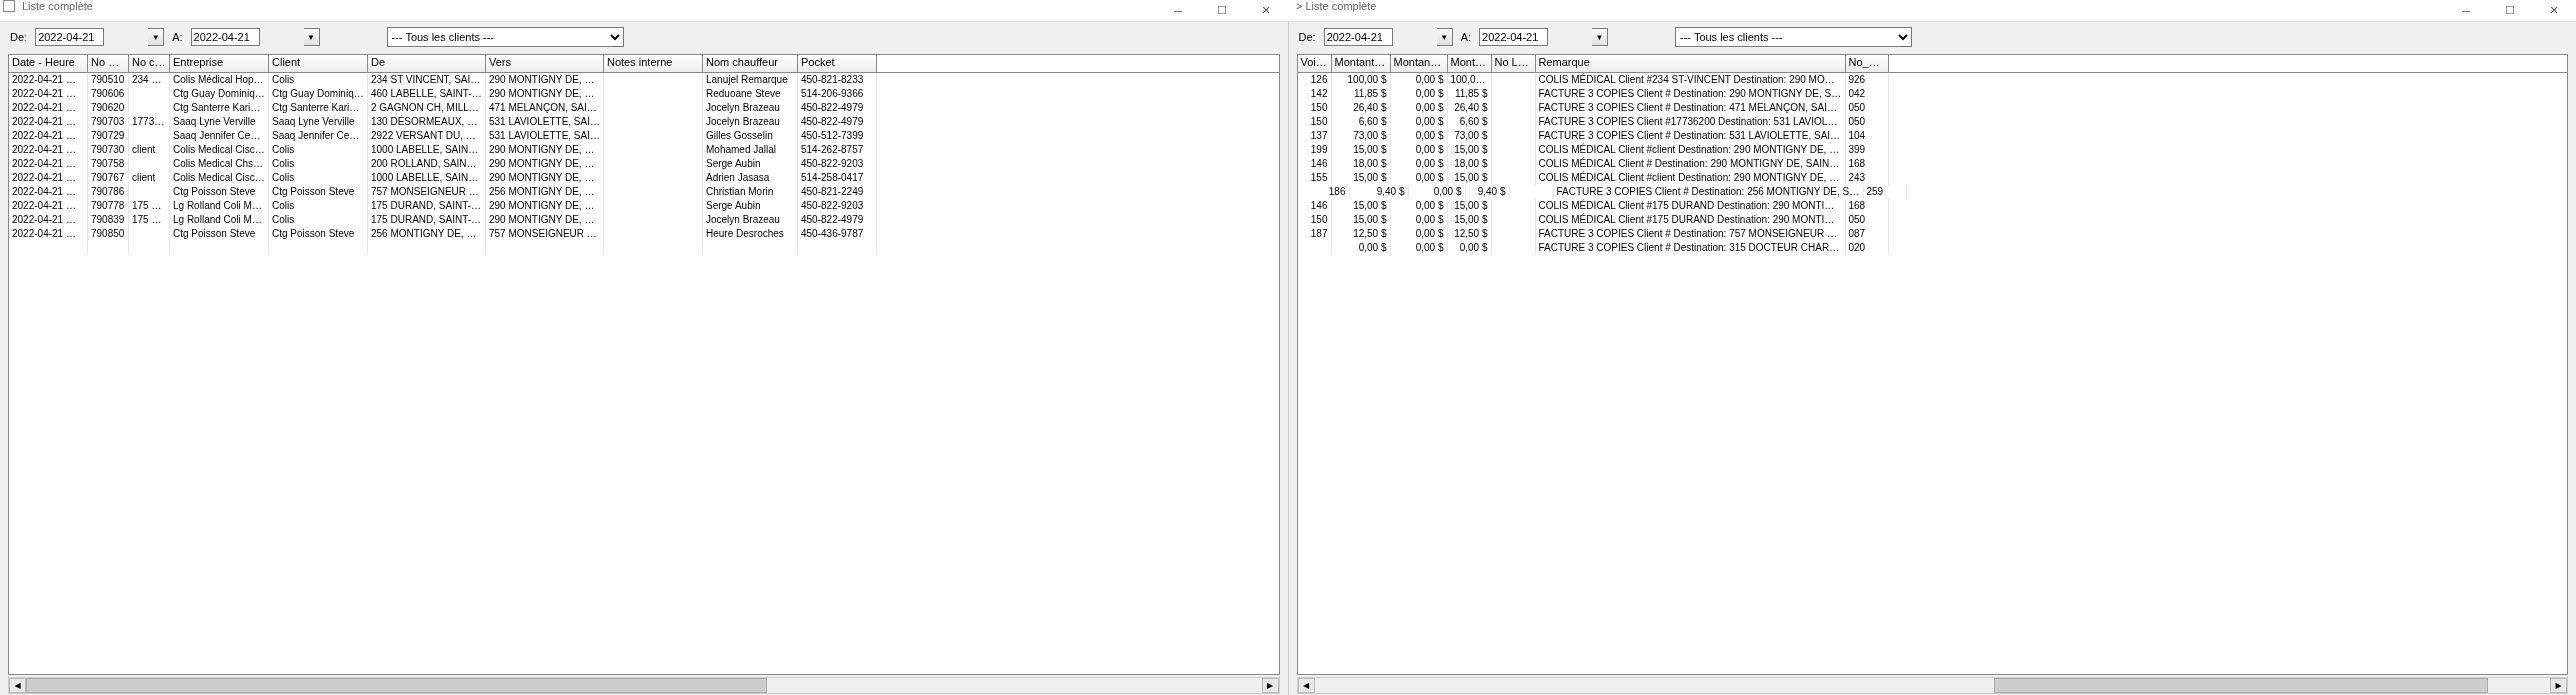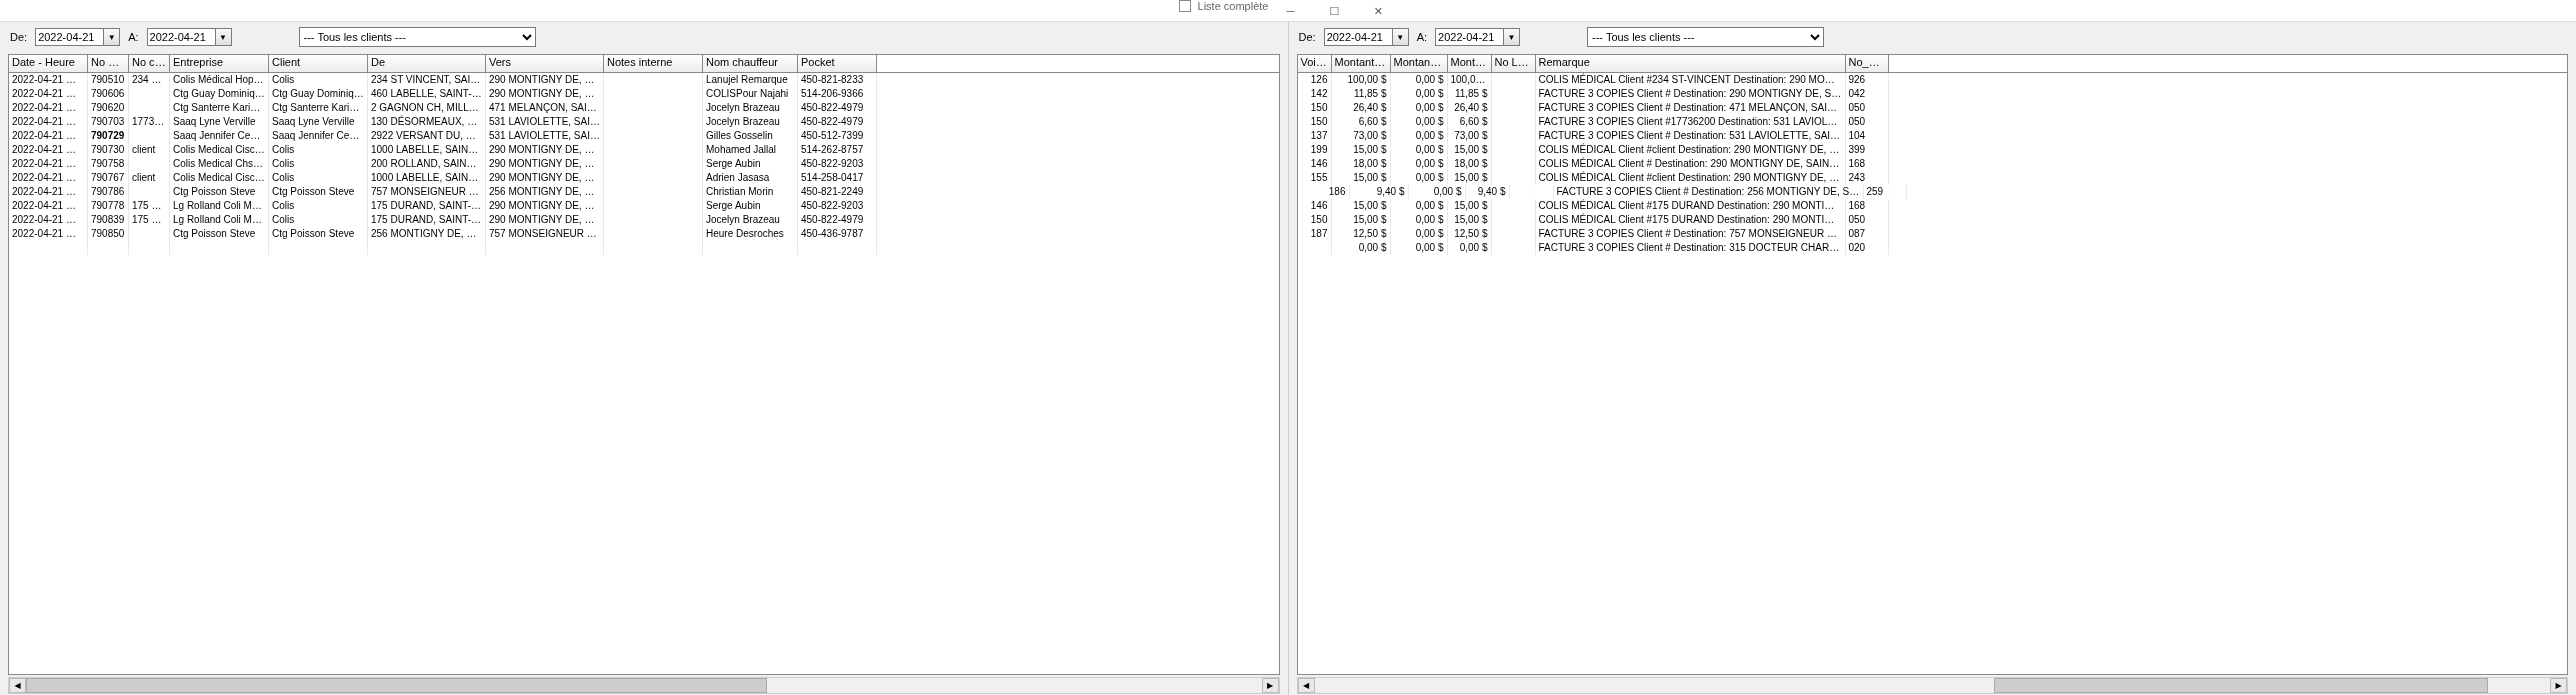--- a/index.html
+++ b/index.html
@@ -4,31 +4,31 @@
 <style>
 * { box-sizing: border-box; margin: 0; padding: 0; }
 html, body { font-family: "Segoe UI", Tahoma, sans-serif; font-size: 11px; background: #f0f0f0; color: #000; width: 2576px; height: 696px; overflow: hidden; }
 
 
 .titlebar { height: 22px; display: flex; align-items: center; background: #fff; border-bottom: 1px solid #ddd; }
 .titlebar .icon-area { width: 18px; display:flex; justify-content:center; }
 .titlebar .title-text { flex: 0 0 auto; color: #666; padding-left: 4px; }
 .titlebar .spacer { flex: 1; }
 .titlebar .win-btn { width: 44px; height: 22px; display:flex; align-items:center; justify-content:center; color:#555; }
-.titlebar-row { display:flex;flex-direction:column; }
+.titlebar-row { display:flex; }
 .titlebar-row .half { flex:1; display:flex; }
 
 .main-area { display:flex; height: calc(100% - 22px); }
 .panel { flex:1; display:flex; flex-direction:column; border-right:1px solid #ccc; }
 .panel:last-child { border-right:none; }
 
 
 .filter-bar { height: 30px; display:flex; align-items:center; gap:8px; padding: 0 10px; background:#f0f0f0; }
 .filter-bar label { color:#000; }
-.date-combo { display:flex; align-items:flex-start; }
+.date-combo { display:flex; align-items:flex-start;gap:44px; }
 .date-combo input { width: 69px; height:18px; border:1px solid #7a7a7a; padding:0 2px; font-size:11px; background:#fff; }
 .date-combo .dd-btn { width:16px; height:18px; border:1px solid #7a7a7a; border-left:none; background:linear-gradient(#fafafa,#e0e0e0); display:flex; align-items:center; justify-content:center; font-size:8px; }
 .client-combo { display:flex; align-items:center; margin-left: 59px; }
 .client-combo select { width: 237px; height:20px; border:1px solid #7a7a7a; font-size:11px; background:#fff; }
 
 
 .grid-container { flex:1; margin: 2px 8px; display:flex; flex-direction:column; }
 .grid-header-row { display:flex; background:#fff; border:1px solid #888; }
 .grid-header-row .hcell { border-right:1px solid #888; padding:1px 3px; background:linear-gradient(#fff,#ececec); font-weight:normal; overflow:hidden; white-space:nowrap; text-overflow:ellipsis; height:17px; color:#000; }
 .grid-body { flex:1; background:#fff; border:1px solid #888; border-top:none; overflow:hidden; position:relative; }
@@ -120,21 +120,21 @@
           </div>
           <div class="row">
             <div class="cell" style="width: 79px;">2022-04-21 @ 06:45</div>
             <div class="cell" style="width: 41px;">790606</div>
             <div class="cell" style="width: 41px;"></div>
             <div class="cell" style="width: 99px;">Ctg Guay Dominique</div>
             <div class="cell" style="width: 99px;">Ctg Guay Dominique</div>
             <div class="cell" style="width: 118px;">460 LABELLE, SAINT-JÉRÔME</div>
             <div class="cell" style="width: 118px;">290 MONTIGNY DE, SAINT-JÉRÔME</div>
             <div class="cell" style="width: 99px;"></div>
-            <div class="cell" style="width: 95px;">COLISPour Najahi</div>
+            <div class="cell" style="width: 95px;">Reduoane Steve</div>
             <div class="cell" style="width: 79px;">514-206-9366</div>
           </div>
           <div class="row">
             <div class="cell" style="width: 79px;">2022-04-21 @ 07:13</div>
             <div class="cell" style="width: 41px;">790620</div>
             <div class="cell" style="width: 41px;"></div>
             <div class="cell" style="width: 99px;">Ctg Santerre Kariane</div>
             <div class="cell" style="width: 99px;">Ctg Santerre Kariane</div>
             <div class="cell" style="width: 118px;">2 GAGNON CH, MILLE-ISLES</div>
             <div class="cell" style="width: 118px;">471 MELANÇON, SAINT-JÉRÔME</div>
@@ -149,21 +149,21 @@
             <div class="cell" style="width: 99px;">Saaq Lyne Verville</div>
             <div class="cell" style="width: 99px;">Saaq Lyne Verville</div>
             <div class="cell" style="width: 118px;">130 DÉSORMEAUX, SAINT-JÉRÔME</div>
             <div class="cell" style="width: 118px;">531 LAVIOLETTE, SAINT-JÉRÔME</div>
             <div class="cell" style="width: 99px;"></div>
             <div class="cell" style="width: 95px;">Jocelyn Brazeau</div>
             <div class="cell" style="width: 79px;">450-822-4979</div>
           </div>
           <div class="row">
             <div class="cell" style="width: 79px;">2022-04-21 @ 08:38</div>
-            <div class="cell" style="width: 41px; font-weight: bold;">790729</div>
+            <div class="cell" style="width: 41px;">790729</div>
             <div class="cell" style="width: 41px;"></div>
             <div class="cell" style="width: 99px;">Saaq Jennifer Cezar Lemire</div>
             <div class="cell" style="width: 99px;">Saaq Jennifer Cezar Lemire</div>
             <div class="cell" style="width: 118px;">2922 VERSANT DU, SAINTE-MART...</div>
             <div class="cell" style="width: 118px;">531 LAVIOLETTE, SAINT-JÉRÔME</div>
             <div class="cell" style="width: 99px;"></div>
             <div class="cell" style="width: 95px;">Gilles Gosselin</div>
             <div class="cell" style="width: 79px;">450-512-7399</div>
           </div>
           <div class="row">

